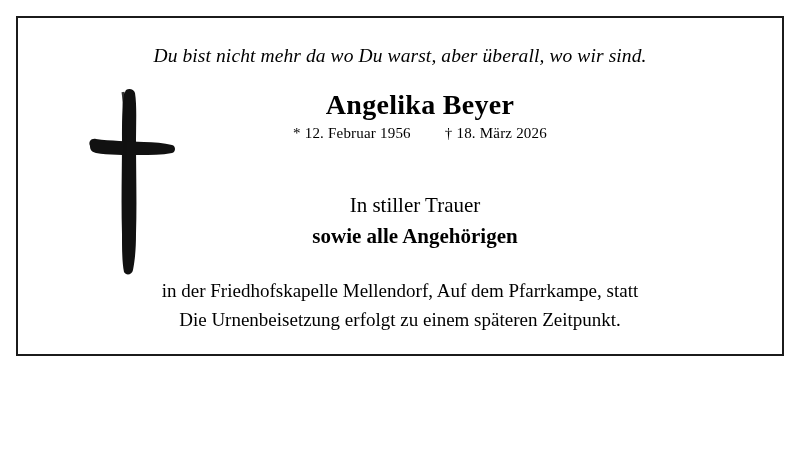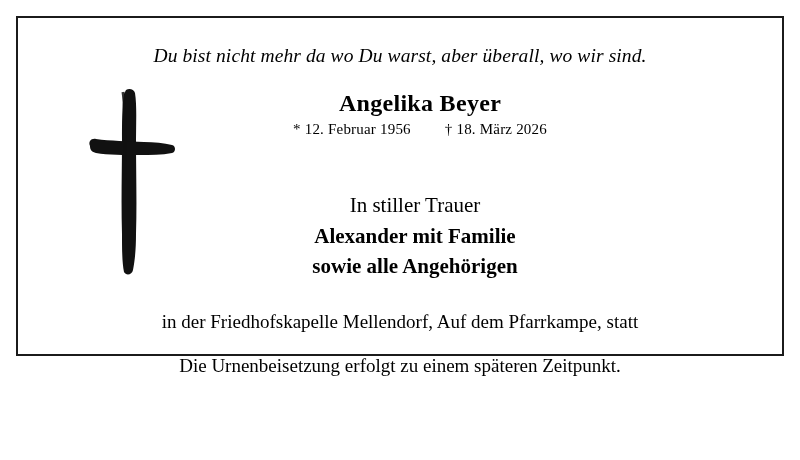--- a/index.html
+++ b/index.html
@@ -57,21 +57,21 @@
     height: 66px;
   }
   .cross {
     position: absolute;
     left: 38px;
     top: -6px;
     width: 96px;
     height: 200px;
   }
   .name {
-    font-size: 24px;
+    font-size: 28px;
     font-weight: bold;
     letter-spacing: 0.3px;
     line-height: 1.1;
     padding-left: 40px;
     margin-top: 23px;
   }
   .dates {
     font-size: 15px;
     padding-left: 40px;
     margin-top: 4px;
@@ -92,21 +92,20 @@
     font-size: 21px;
     font-weight: bold;
     line-height: 1.45;
   }
   .service {
     margin-top: 26px;
     font-size: 19px;
     line-height: 1.5;
   }
   .service .l3 {
-    margin-top: 16px;
   }
   .footer {
     position: absolute;
     left: 26px;
     right: 26px;
     bottom: 14px;
     font-size: 15px;
     letter-spacing: 0.1px;
   }
 </style>
@@ -128,21 +127,20 @@
           </svg>
         </span>
         <div class="name">Angelika Beyer</div>
         <div class="dates">
           <span class="birth">* 12. Februar 1956</span><span class="death">† 18. März 2026</span>
         </div>
       </div>
 
       <div class="mourning">
         <div class="line1">In stiller Trauer</div>
-        <div class="line2">Alexander mit Familie</div>
         <div class="line3">sowie alle Angehörigen</div>
       </div>
 
       <div class="service">
         <div class="l2">in der Friedhofskapelle Mellendorf, Auf dem Pfarrkampe, statt</div>
         <div class="l3">Die Urnenbeisetzung erfolgt zu einem späteren Zeitpunkt.</div>
       </div>
 
 
     </div>

